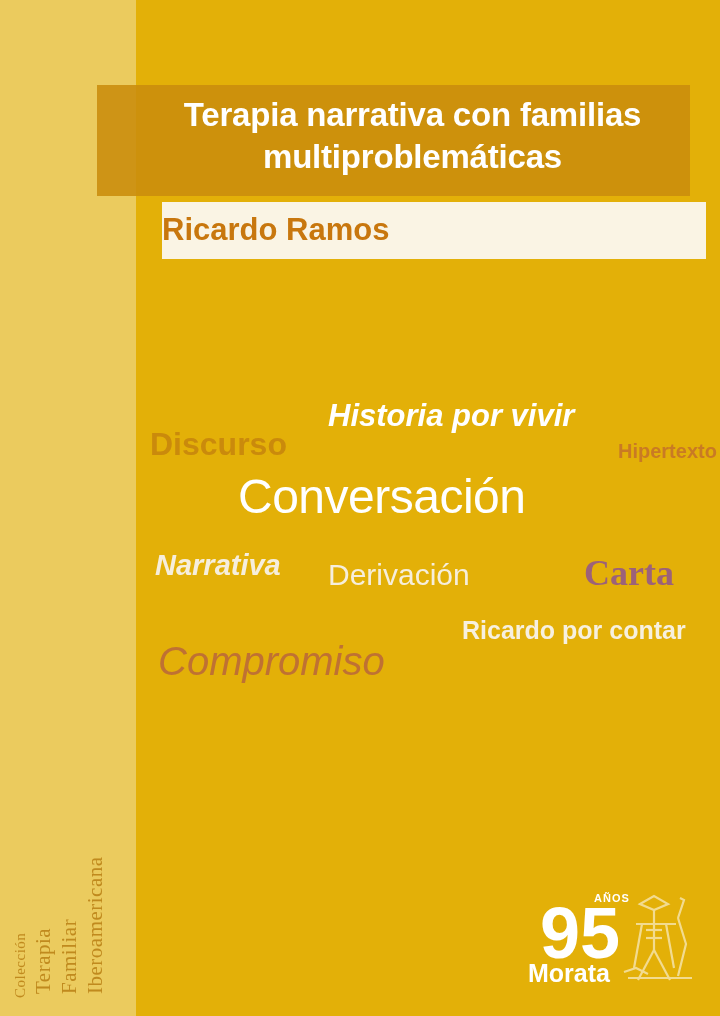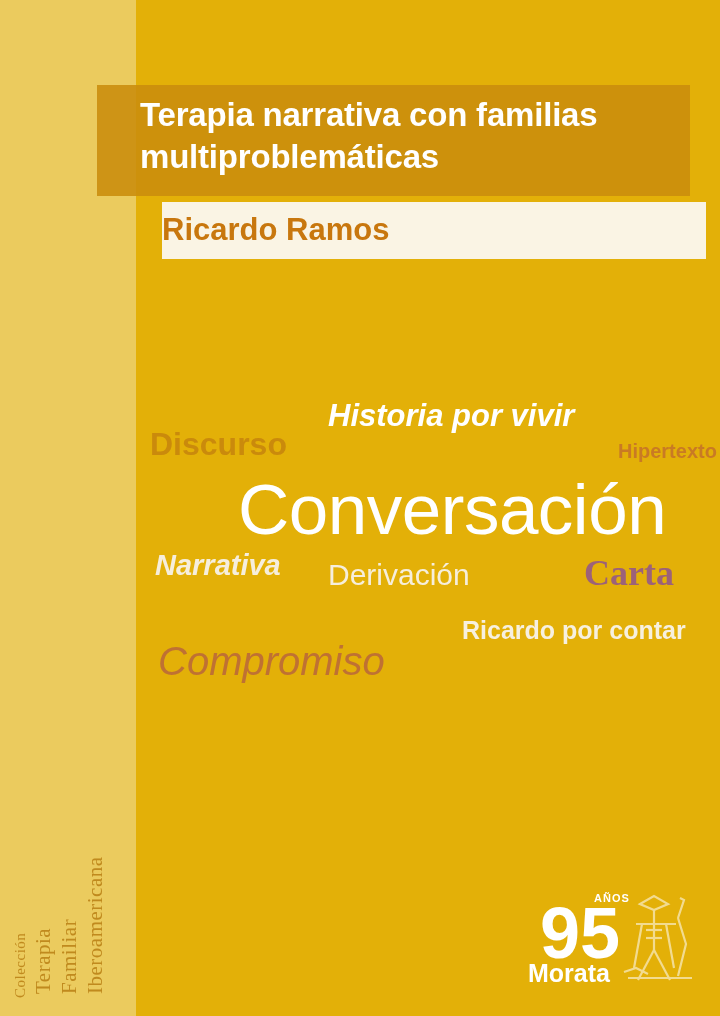--- a/index.html
+++ b/index.html
@@ -61,20 +61,21 @@
     top: 85px;
     width: 593px;
     height: 111px;
     background: rgba(201, 140, 12, 0.88);
   }
   #title-text {
     position: absolute;
     left: 140px;
     top: 94px;
     width: 545px;
+    text-align: center;
     font-size: 33px;
     font-weight: bold;
     line-height: 1.26;
     color: #FFFFFF;
     letter-spacing: -0.2px;
   }
 
   
   #author-band {
     position: absolute;
@@ -119,21 +120,21 @@
     color: #CA8A0C;
   }
   .w-hipertexto {
     left: 570px; top: 440px;
     font-size: 20px; font-weight: bold; 
     color: #C97A24;
     margin-left: 48px;
   }
   .w-conversacion {
     left: 238px; top: 469px;
-    font-size: 71px; font-weight: 300;
+    font-size: 48px; font-weight: 300;
     color: #FFFFFF;
     letter-spacing: -0.5px;
   }
   .w-narrativa {
     left: 155px; top: 549px;
     font-size: 29px; font-weight: bold; font-style: italic;
     color: #F6EEDC;
   }
   .w-derivacion {
     left: 328px; top: 558px;

